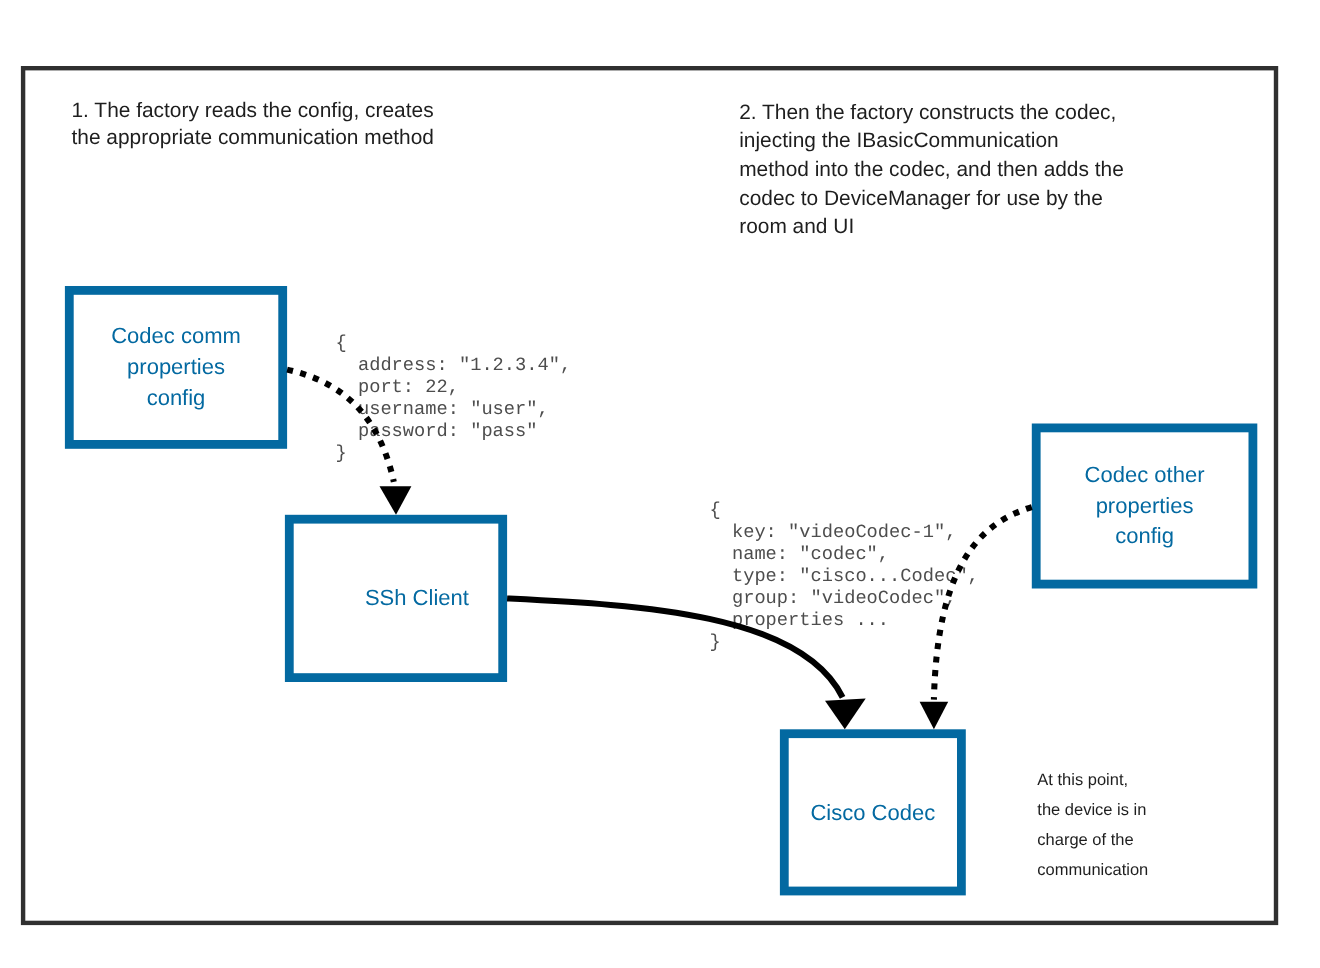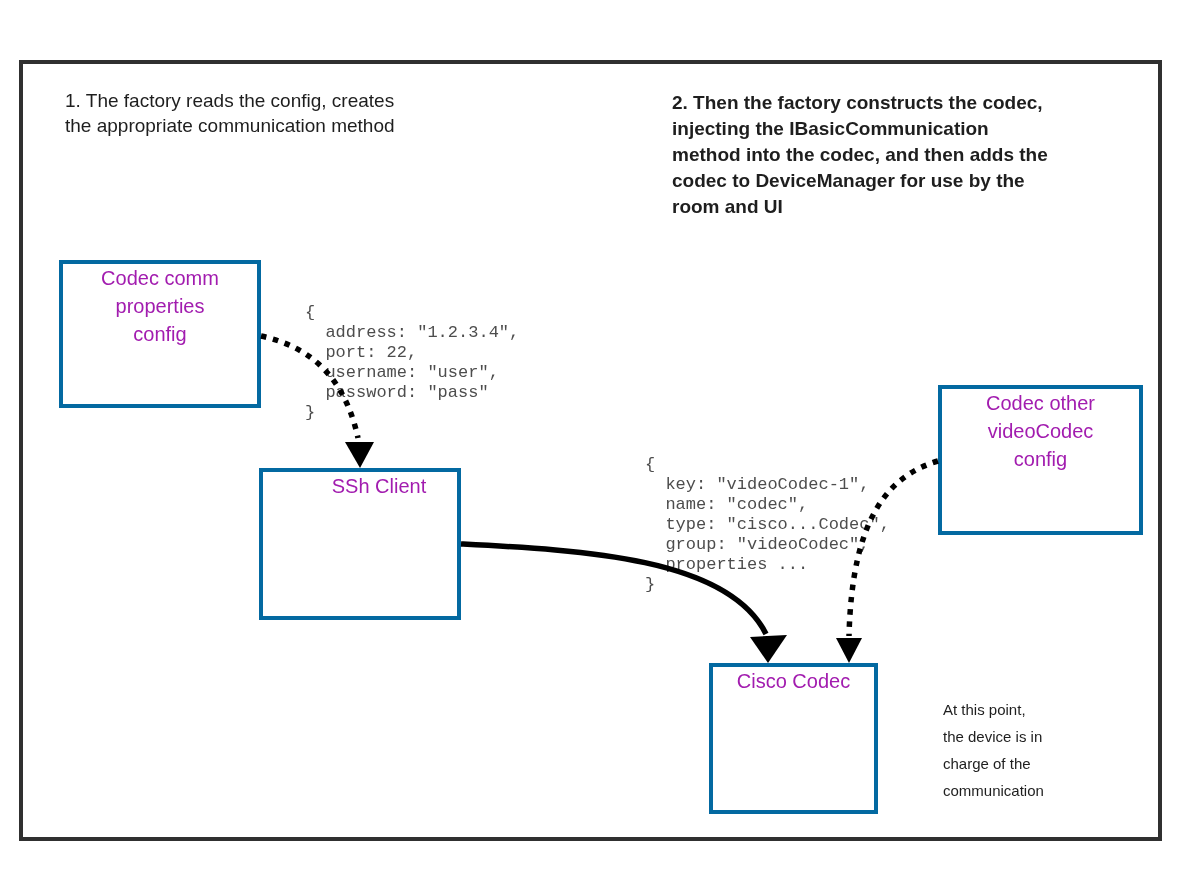--- a/index.html
+++ b/index.html
@@ -38,40 +38,40 @@
     width: 470px;
     font-size: 19px;
     line-height: 25px;
   }
   .note2 {
     left: 672px;
     top: 90px;
     width: 480px;
     font-size: 19px;
     line-height: 26px;
-    font-weight: bold;
   }
   .note3 {
     left: 943px;
     top: 696px;
     width: 225px;
     font-size: 15px;
     line-height: 27px;
   }
   .dbox {
     position: absolute;
-    border: 4px solid #0369a1;
+    border: 8px solid #0369a1;
     box-sizing: border-box;
     background: #ffffff;
     display: flex;
+    align-items: center;
     justify-content: center;
     text-align: center;
     font-size: 20px;
     line-height: 28px;
-    color: #a21caf;
+    color: #0369a1;
     white-space: pre-line;
     z-index: 3;
   }
   .box-codec-comm { left: 59px;  top: 260px; width: 202px; height: 148px; }
   .box-ssh        { left: 259px; top: 468px; width: 202px; height: 152px; padding-left: 38px; }
   .box-other      { left: 938px; top: 385px; width: 205px; height: 150px; }
   .box-cisco      { left: 709px; top: 663px; width: 169px; height: 151px; }
   .code {
     position: absolute;
     margin: 0;
@@ -130,21 +130,21 @@
   <pre class="code code2">{
   key: "videoCodec-1",
   name: "codec",
   type: "cisco...Codec",
   group: "videoCodec",
   properties ...
 }</pre>
 
   <div class="dbox box-other">
     <span>Codec other
-videoCodec
+properties
 config</span>
   </div>
 
   <div class="dbox box-cisco">
     <span>Cisco Codec</span>
   </div>
 
   <div class="note note3">At this point,
 the device is in
 charge of the

